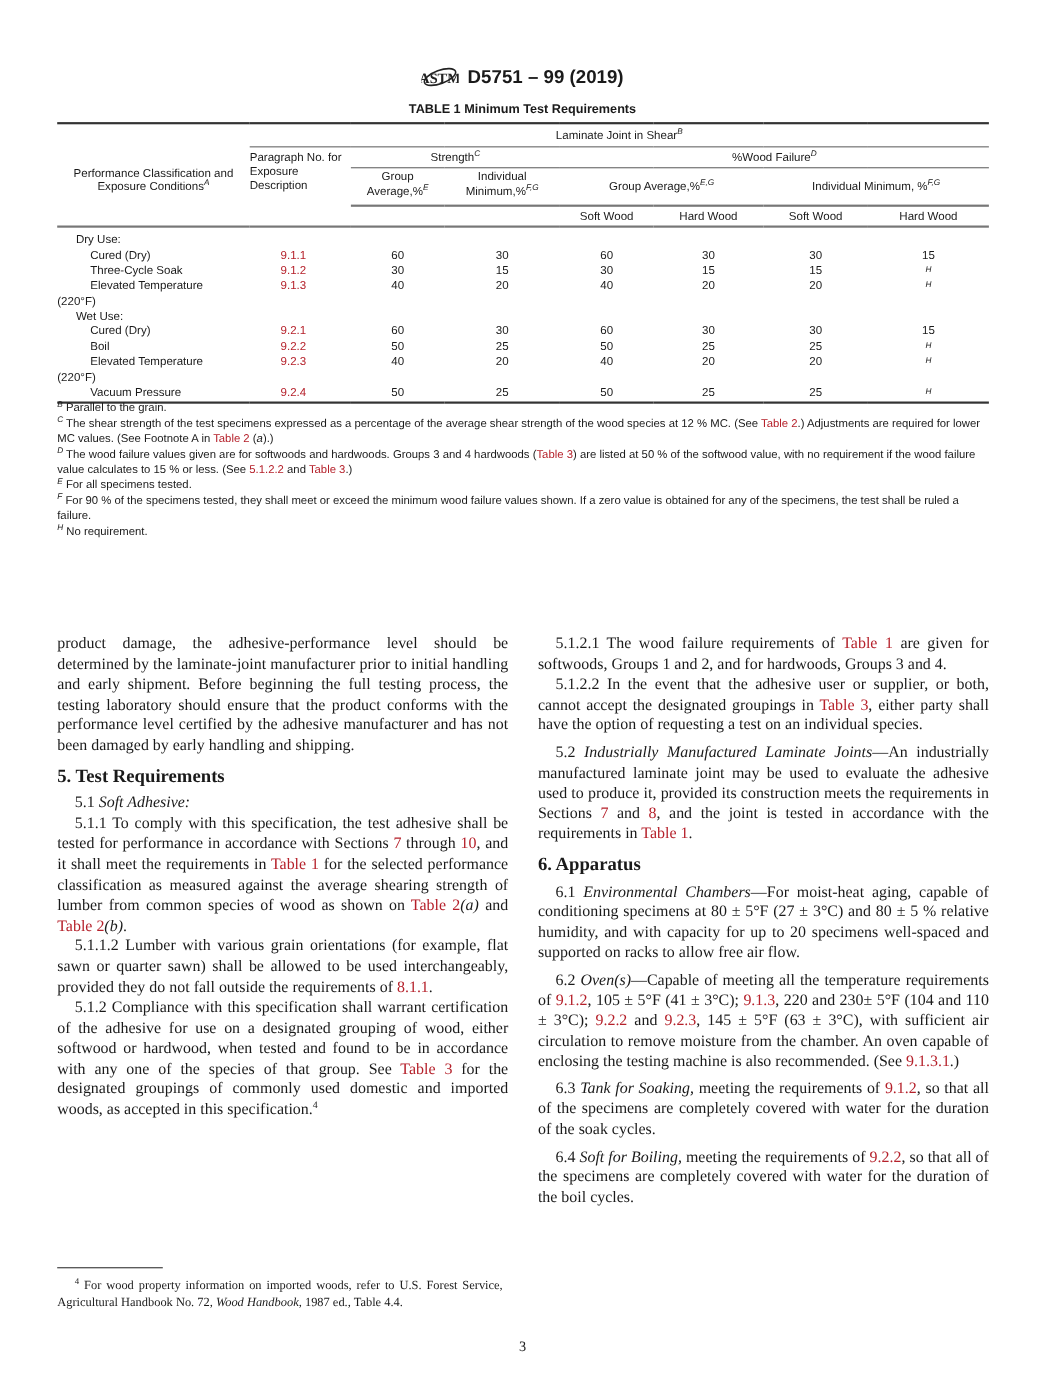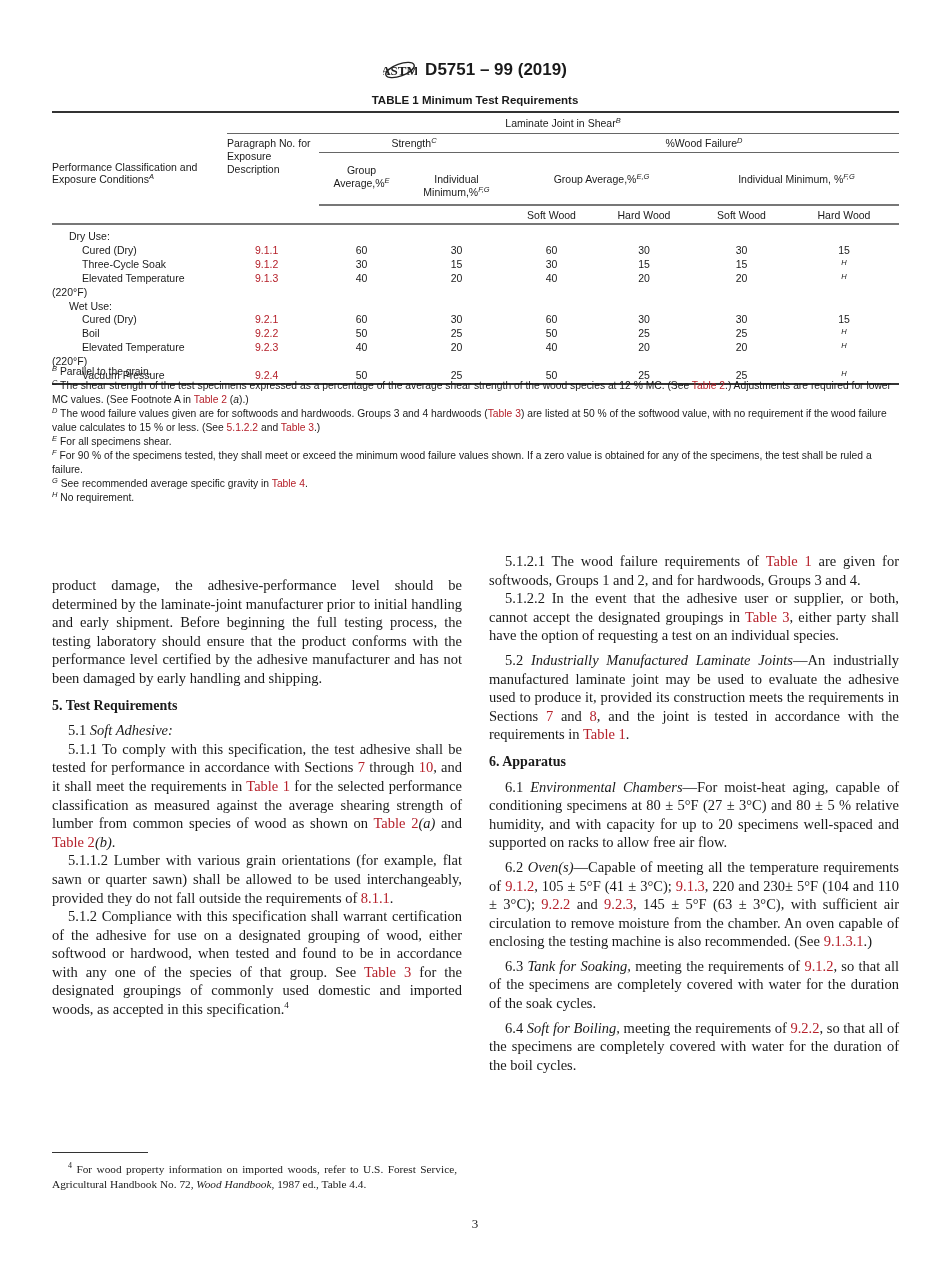--- a/index.html
+++ b/index.html
@@ -26,24 +26,24 @@
   .tbl .ind1 { padding-left:17px; }
   .tbl .ind2 { padding-left:30px; }
   .tbl .nr { font-style:italic; font-size:7.5px; vertical-align:top; line-height:9px; }
 
   .footnotes { position:absolute; left:52px; top:365px; width:850px; font-family:"Liberation Sans", sans-serif; font-size:10.3px; line-height:14px; }
   .footnotes p { margin:0; }
 
   
   .col { position:absolute; width:410px; font-family:"Liberation Serif", serif; font-size:14.5px; line-height:18.6px; text-align:justify; }
   .col-left { left:52px; top:576px; }
-  .col-right { left:489px; top:552px; }
+  .col-right { left:489px; top:576px; }
   .col p { margin:0; }
   .col .ind { text-indent:16px; }
-  .col h2 { font-size:14px; font-weight:bold; margin:0; }
+  .col h2 { font-size:17px; font-weight:bold; margin:0; }
   .col .gap { height:9px; }
   .col .gap-sm { height:6px; }
   .col sup { font-size:9px; vertical-align:super; line-height:0; }
 
   .fn-rule { position:absolute; left:52px; top:1152px; width:96px; border-top:1px solid #333; }
   .fn-text { position:absolute; left:52px; top:1162px; width:405px; font-family:"Liberation Serif", serif; font-size:11.3px; line-height:15px; text-align:justify; }
   .fn-text p { margin:0; text-indent:16px; }
   .fn-text sup { font-size:8px; vertical-align:super; line-height:0; }
 
   .page-num { position:absolute; left:0; width:950px; top:1216px; text-align:center; font-family:"Liberation Serif", serif; font-size:13px; }
@@ -68,33 +68,33 @@
         <col style="width:92px">
         <col style="width:85px">
         <col style="width:105px">
       <col style="width:85px">
         <col style="width:100px">
         <col style="width:95px">
         <col style="width:110px">
     </colgroup>
     <thead>
       <tr class="thick-top">
-        <th rowspan="3" style="text-align:left;vertical-align:middle;padding-top:28px;">
+        <th rowspan="3" style="text-align:center;vertical-align:middle;padding-top:28px;">
           <span>Performance Classification and Exposure Conditions</span><sup class="fn">A</sup>
         </th>
         <th class="thin-b" colspan="7" style="height:20px;text-align:center;"><span>Laminate Joint in Shear</span><sup class="fn">B</sup></th>
       </tr>
       <tr>
         <th rowspan="2" style="text-align:left;vertical-align:top;padding-top:3px;line-height:13px;"><span>Paragraph No. for Exposure Description</span></th>
         <th colspan="2" class="thin-b ctr" style="height:18px;"><span>Strength</span><sup class="fn">C</sup></th>
         <th colspan="4" class="thin-b ctr"><span>%Wood Failure</span><sup class="fn">D</sup></th>
       </tr>
       <tr>
         <th class="ctr dbl-b" style="line-height:13px;padding:2px 0 5px;"><span>Group Average,%</span><sup class="fn">E</sup></th>
-        <th class="ctr dbl-b" style="line-height:13px;padding:20px 0 5px;"><span>Individual Minimum,%</span><sup class="fn">F,G</sup></th>
+        <th class="ctr dbl-b" style="line-height:13px;padding:2px 0 5px;"><span>Individual Minimum,%</span><sup class="fn">F,G</sup></th>
         <th colspan="2" class="ctr dbl-b"><span>Group Average,%</span><sup class="fn">E,G</sup></th>
         <th colspan="2" class="ctr dbl-b"><span>Individual Minimum, %</span><sup class="fn">F,G</sup></th>
       </tr>
       <tr class="dbl-b">
         <th style="height:18px;"></th>
           <th></th>
           <th></th>
           <th></th>
         <th class="ctr">Soft Wood</th>
         <th class="ctr">Hard Wood</th>
@@ -214,23 +214,22 @@
           <td class="ctr"><span class="nr">H</span></td>
         </tr>
       </tbody>
   </table>
 </div>
 
 <div class="footnotes">
   <p><sup class="fn">B</sup> <span>Parallel to the grain.</span></p>
   <p><sup class="fn">C</sup> <span>The shear strength of the test specimens expressed as a percentage of the average shear strength of the wood species at 12 % MC. (See </span><span class="link">Table 2</span><span>.) Adjustments are required for lower MC values. (See Footnote A in </span><span class="link">Table 2</span><span> (</span><i>a</i><span>).)</span></p>
   <p><sup class="fn">D</sup> <span>The wood failure values given are for softwoods and hardwoods. Groups 3 and 4 hardwoods (</span><span class="link">Table 3</span><span>) are listed at 50 % of the softwood value, with no requirement if the wood failure value calculates to 15 % or less. (See </span><span class="link">5.1.2.2</span><span> and </span><span class="link">Table 3</span><span>.)</span></p>
-  <p><sup class="fn">E</sup> <span>For all specimens shear.</span></p>
+  <p><sup class="fn">E</sup> <span>For all specimens tested.</span></p>
   <p><sup class="fn">F</sup> <span>For 90 % of the specimens tested, they shall meet or exceed the minimum wood failure values shown. If a zero value is obtained for any of the specimens, the test shall be ruled a failure.</span></p>
-  <p><sup class="fn">G</sup> <span>See recommended average specific gravity in </span><span class="link">Table 4</span><span>.</span></p>
   <p><sup class="fn">H</sup> <span>No requirement.</span></p>
 </div>
 
 <div class="col col-left">
   <p>product damage, the adhesive-performance level should be determined by the laminate-joint manufacturer prior to initial handling and early shipment. Before beginning the full testing process, the testing laboratory should ensure that the product conforms with the performance level certified by the adhesive manufacturer and has not been damaged by early handling and shipping.</p>
   <div class="gap"></div>
   <h2>5.  Test Requirements</h2>
   <div class="gap-sm"></div>
   <p class="ind"><span>5.1 </span><i>Soft Adhesive:</i></p>
   <p class="ind"><span>5.1.1 To comply with this specification, the test adhesive shall be tested for performance in accordance with Sections </span><span class="link">7</span><span> through </span><span class="link">10</span><span>, and it shall meet the requirements in </span><span class="link">Table 1</span><span> for the selected performance classification as measured against the average shearing strength of lumber from common species of wood as shown on </span><span class="link">Table 2</span><i>(a)</i><span> and </span><span class="link">Table 2</span><i>(b)</i><span>.</span></p>

